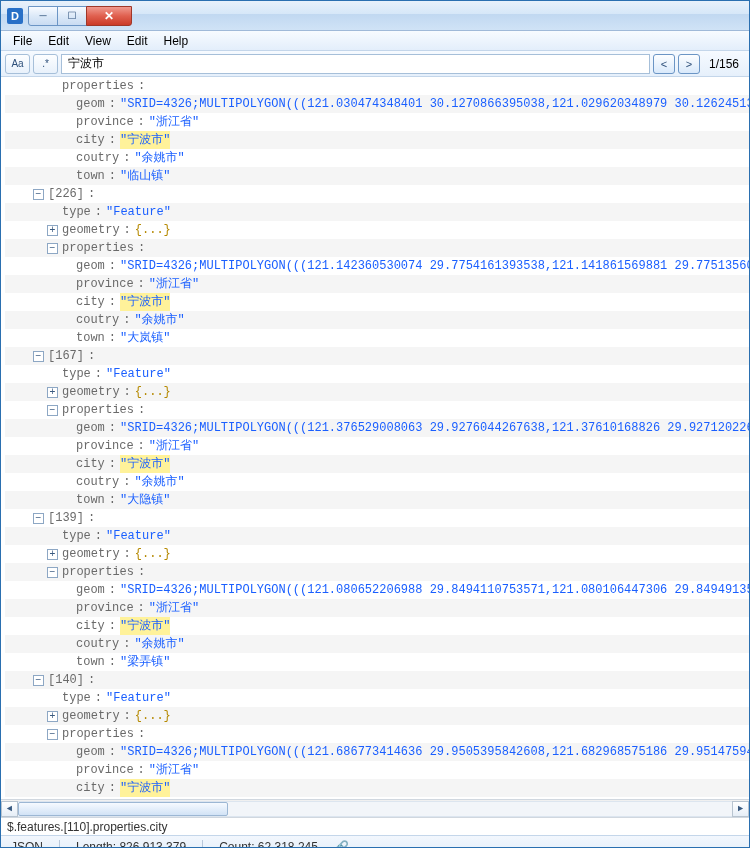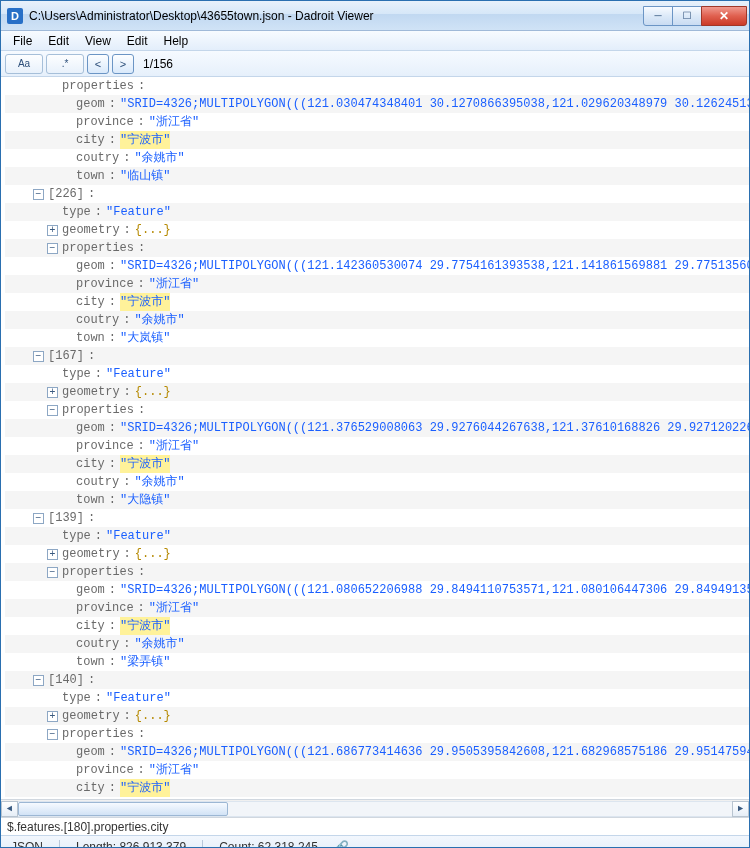--- a/index.html
+++ b/index.html
@@ -64,21 +64,21 @@
 .toolbar {
   height: 26px;
   background: linear-gradient(to bottom, #f6faff, #e6f0fb);
   border-bottom: 1px solid #c4d6ea;
   display: flex;
   align-items: center;
   padding: 0 4px;
   gap: 3px;
 }
 .tool-btn {
-  width: 38px; height: 20px;
+  width: 25px; height: 20px;
   border: 1px solid #a6bfd9;
   border-radius: 3px;
   background: linear-gradient(to bottom, #fdfeff, #e8f1fb);
   display: flex; align-items: center; justify-content: center;
   font-size: 10px; color: #2d4f7a;
 }
 .search-input {
   flex: 1;
   height: 20px;
   border: 1px solid #a6bfd9;
@@ -179,21 +179,20 @@
 }
 .statusbar .sep { width: 1px; height: 14px; background: #b8c8db; }
 .status-item { color: #333; padding: 0 4px; }
 .link-icon { color: #4a7fb8; font-size: 12px; }
 </style>
 </head>
 <body>
 
 <div class="titlebar">
   <div class="app-icon">D</div>
-  <div class="title-text">C:\Users\Administrator\Desktop\43655town.json - Dadroit Viewer</div>
   <div class="win-controls">
     <div class="win-btn">
         <span class="glyph">─</span>
       </div>
     <div class="win-btn">
         <span class="glyph">☐</span>
       </div>
     <div class="win-btn close">
         <span class="glyph">✕</span>
       </div>
@@ -204,20 +203,21 @@
   <div class="menu-item">File</div>
   <div class="menu-item">Edit</div>
   <div class="menu-item">View</div>
   <div class="menu-item">Edit</div>
   <div class="menu-item">Help</div>
 </div>
 
 <div class="toolbar">
   <div class="tool-btn">Aa</div>
   <div class="tool-btn">.*</div>
+  <input class="search-input" type="text" value="宁波市" style="">
   <div class="nav-btn">&lt;</div>
   <div class="nav-btn active">&gt;</div>
   <div class="search-count">1/156</div>
 </div>
 
 <div class="tree-body">
   <div class="tree-inner" id="tree-inner">
       <div class="row">
         <span class="spacer" style="width: 42px;"></span>
         <span class="spacer" style="width: 15px;"></span>
@@ -493,21 +493,21 @@
   <div class="hscroll" style="position:absolute;bottom:0;left:0;right:0;">
     <div class="arrow">◄</div>
     <div class="track">
         <div class="thumb"></div>
       </div>
     <div class="arrow">►</div>
   </div>
 </div>
 
 <div class="pathbar">
-  <span>$.features.[180].properties.city</span>
+  <span>$.features.[110].properties.city</span>
 </div>
 
 <div class="statusbar">
   <span class="status-item">JSON</span>
   <span class="sep"></span>
   <span class="status-item">
     <span>Length:</span> <span>826,913,379</span>
   </span>
   <span class="sep"></span>
   <span class="status-item">

